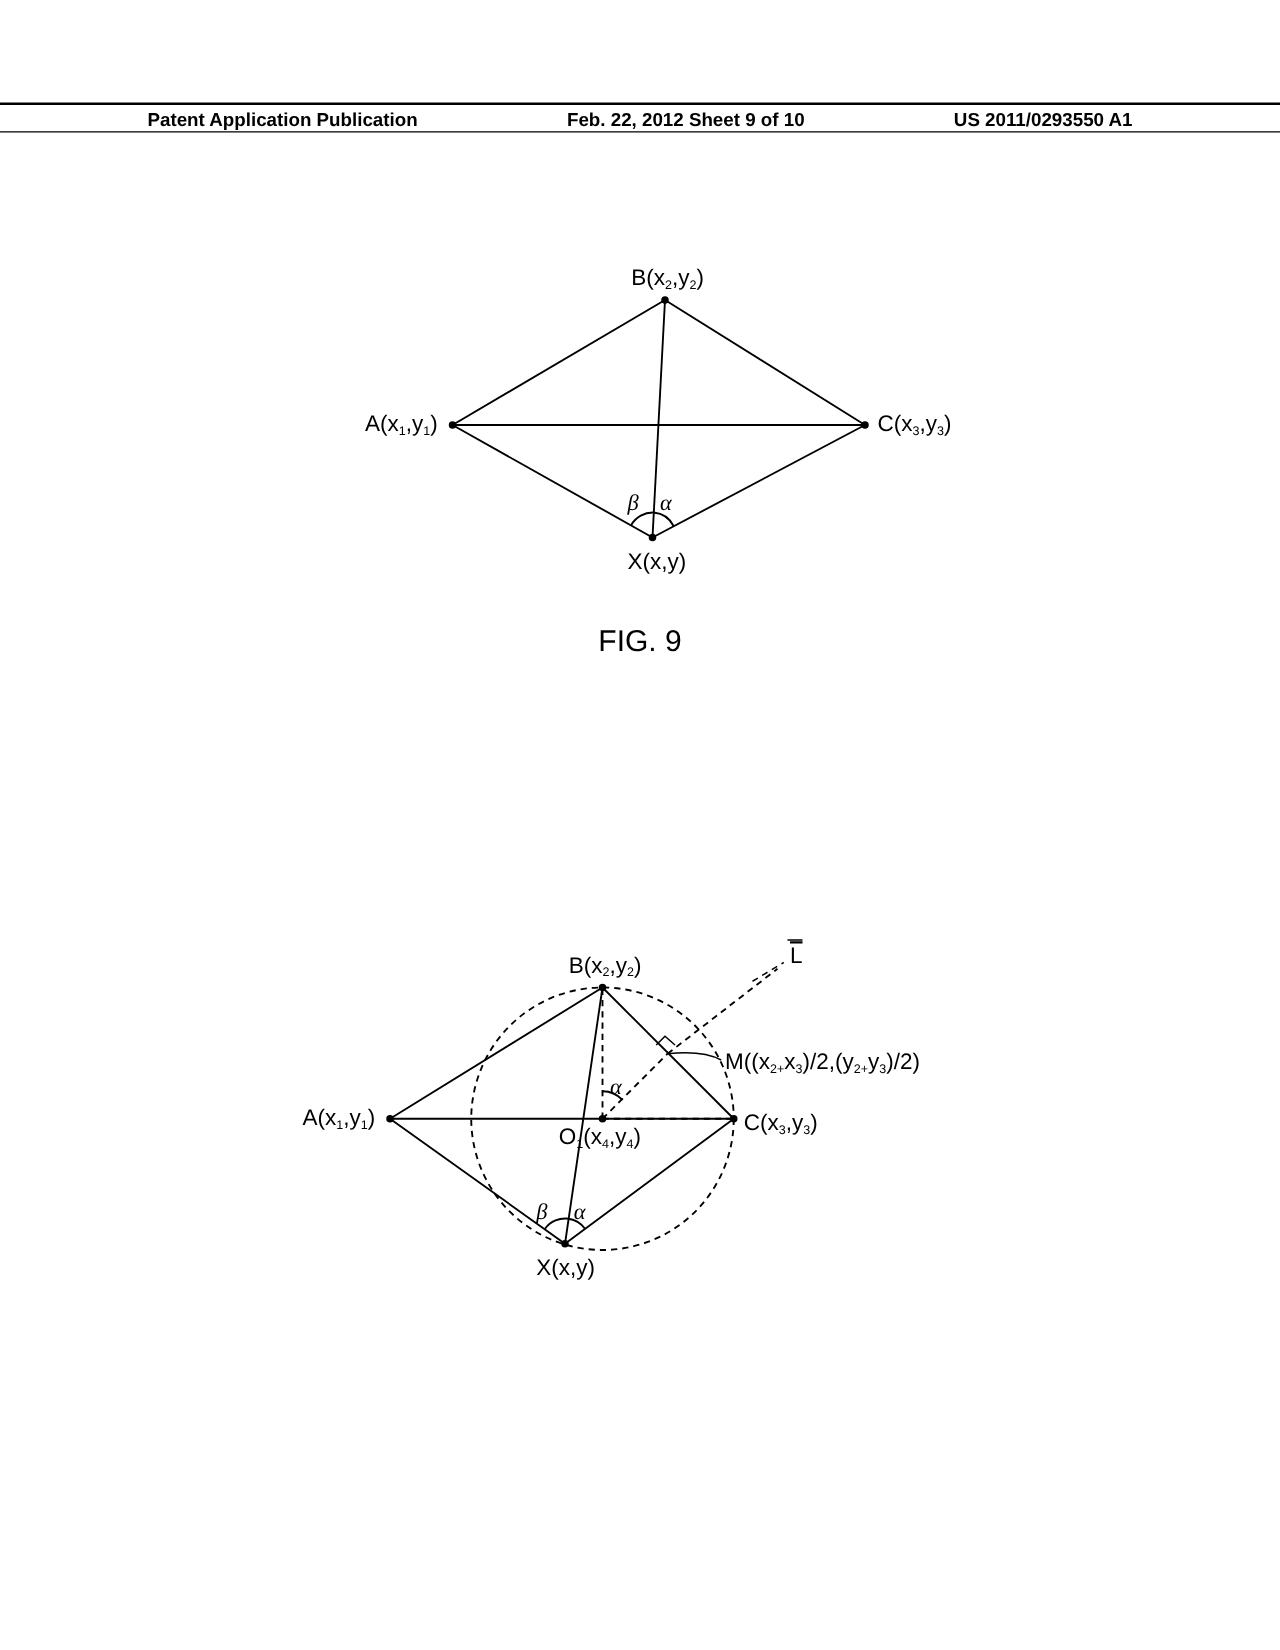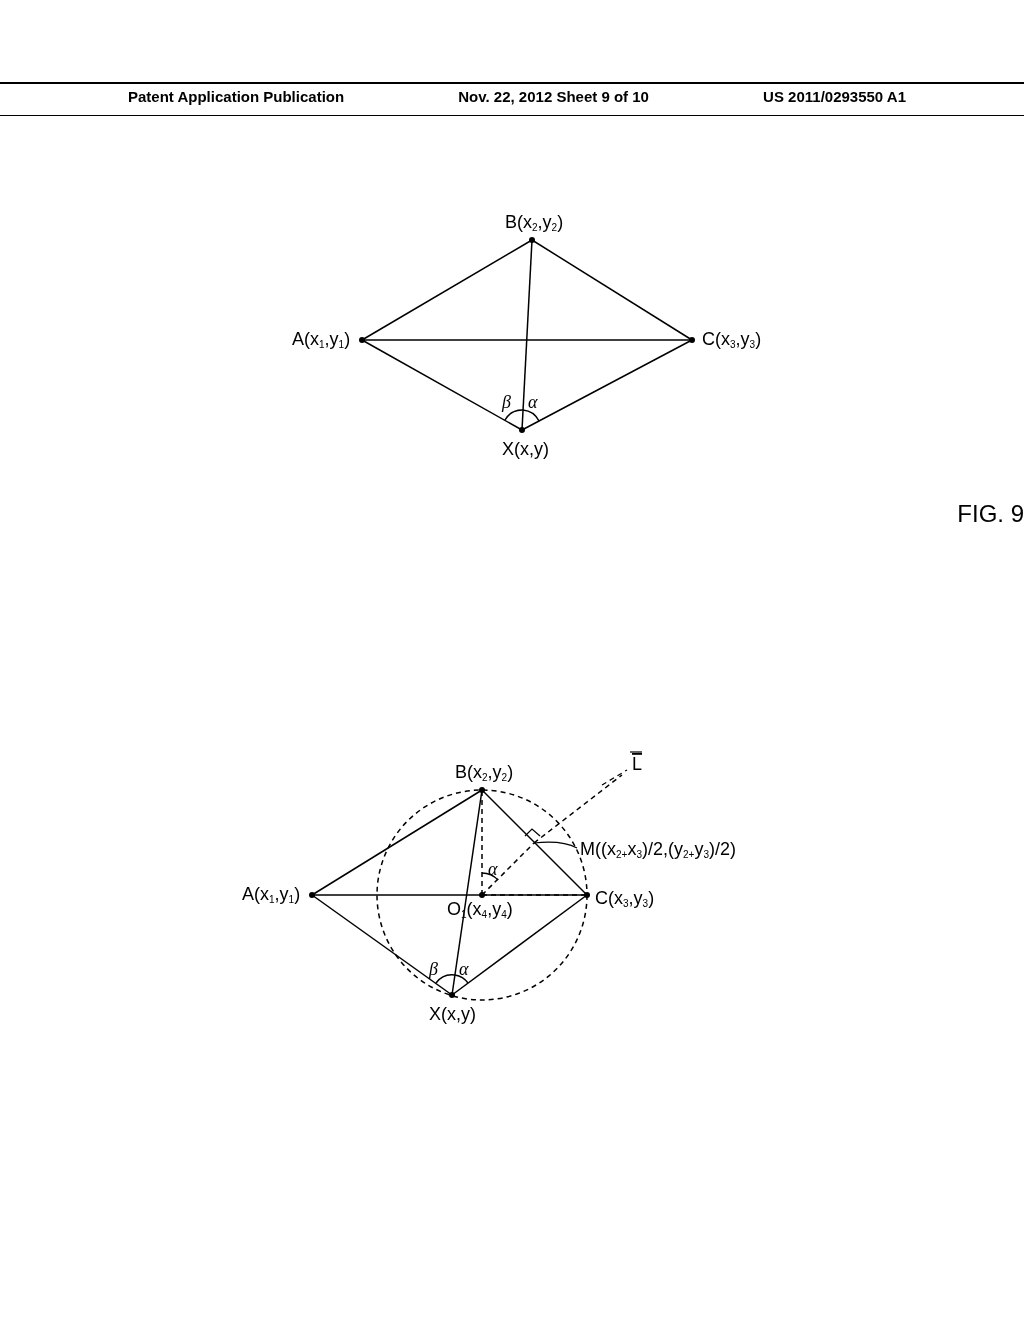--- a/index.html
+++ b/index.html
@@ -14,22 +14,22 @@
       font-family: Arial, sans-serif;
       position: relative;
     }
     .header {
       position: absolute;
       top: 82px;
       left: 0;
       right: 0;
       border-top: 2px solid black;
       border-bottom: 1px solid black;
-      padding: 4px 0 2px 10px;
-      height: 34px;
+      padding: 4px 0 2px 0;
+      height: 24px;
     }
     .header-content {
       display: flex;
       justify-content: space-between;
       padding: 0 118px 0 118px;
       font-size: 15px;
       font-weight: bold;
     }
     .figure-container {
       position: absolute;
@@ -40,21 +40,21 @@
       top: 200px;
     }
     .fig10 {
       top: 720px;
     }
     svg {
       display: block;
       margin: 0 auto;
     }
     .figure-caption {
-      text-align: right;
+      text-align: center;
       font-size: 24px;
       margin-top: 10px;
     }
     .label {
       font-family: Arial, sans-serif;
       font-size: 18px;
     }
     .sublabel {
       font-size: 10px;
     }
@@ -63,21 +63,21 @@
       font-family: 'Times New Roman', serif;
       font-size: 18px;
     }
   </style>
 </head>
 <body>
 
 <div class="header">
   <div class="header-content">
     <span>Patent Application Publication</span>
-    <span>Nov. 22, 2012  Sheet 9 of 10</span>
+    <span>Feb. 22, 2012  Sheet 9 of 10</span>
     <span>US 2011/0293550 A1</span>
   </div>
 </div>
 
 <div class="figure-container fig9">
   <svg width="560" height="290" viewBox="0 0 560 290">
 
     <line x1="130" y1="140" x2="300" y2="40" stroke="black" stroke-width="1.5"></line>
     <line x1="300" y1="40" x2="460" y2="140" stroke="black" stroke-width="1.5"></line>
     <line x1="130" y1="140" x2="460" y2="140" stroke="black" stroke-width="1.5"></line>

